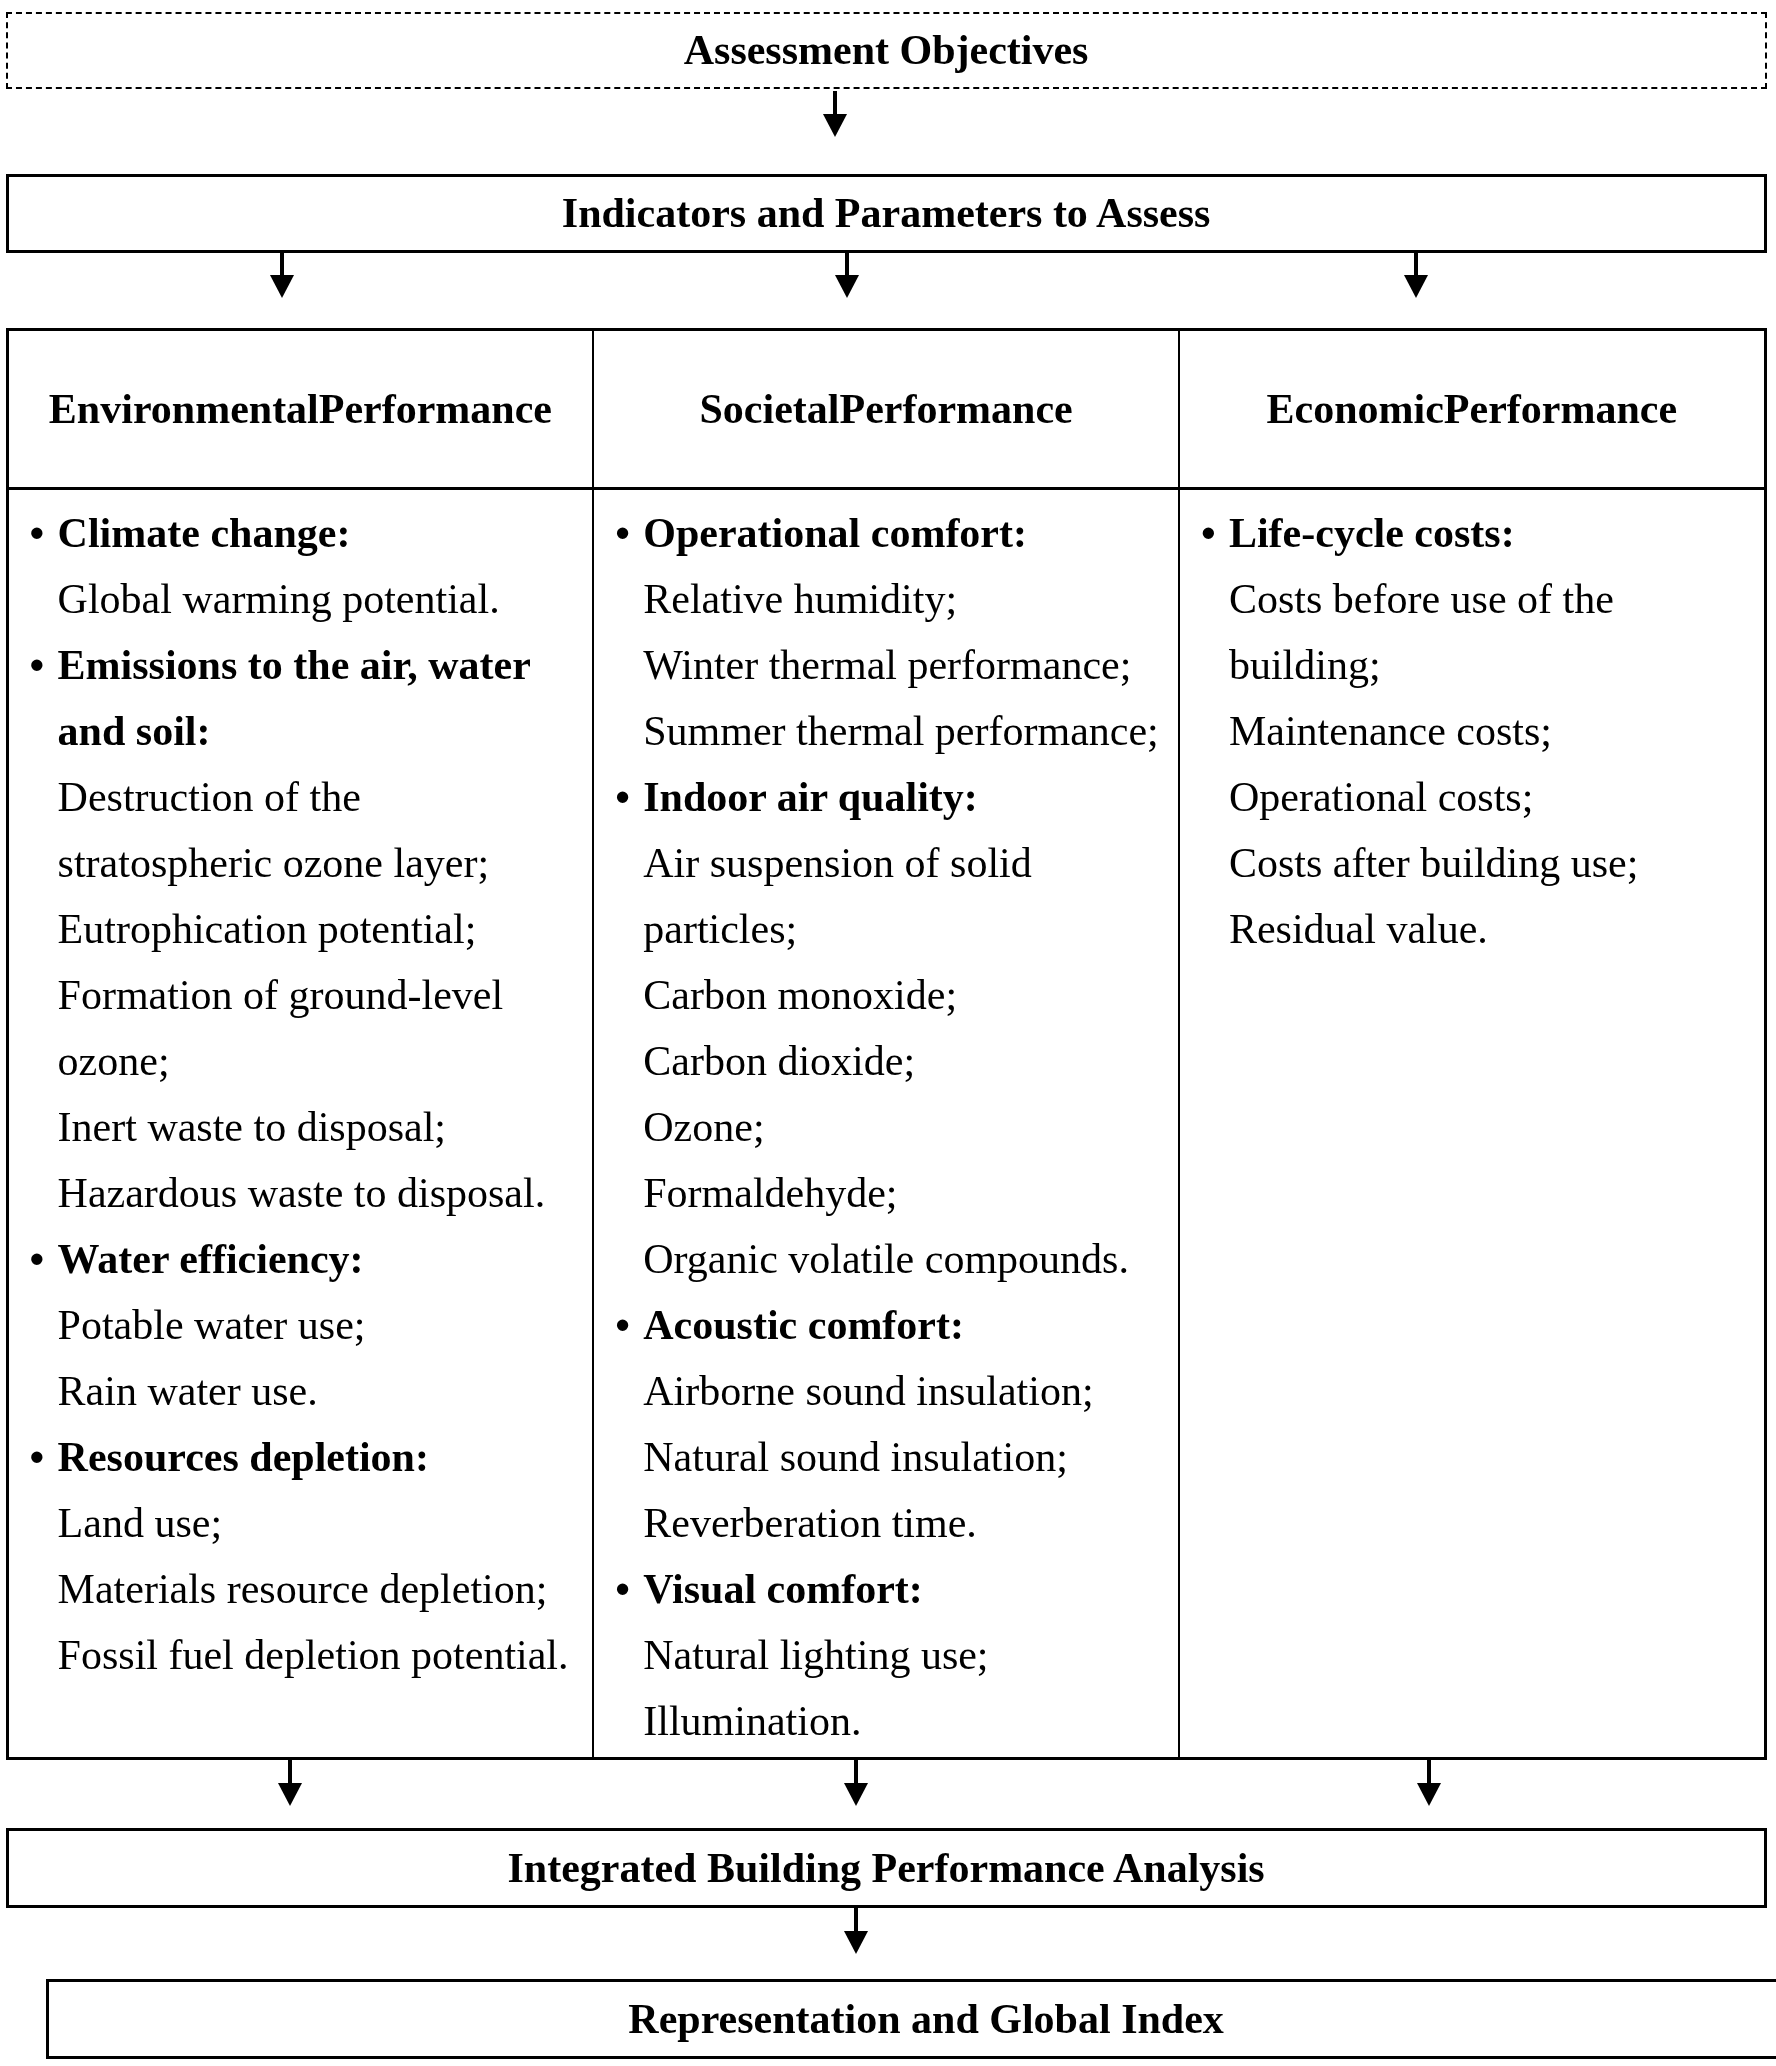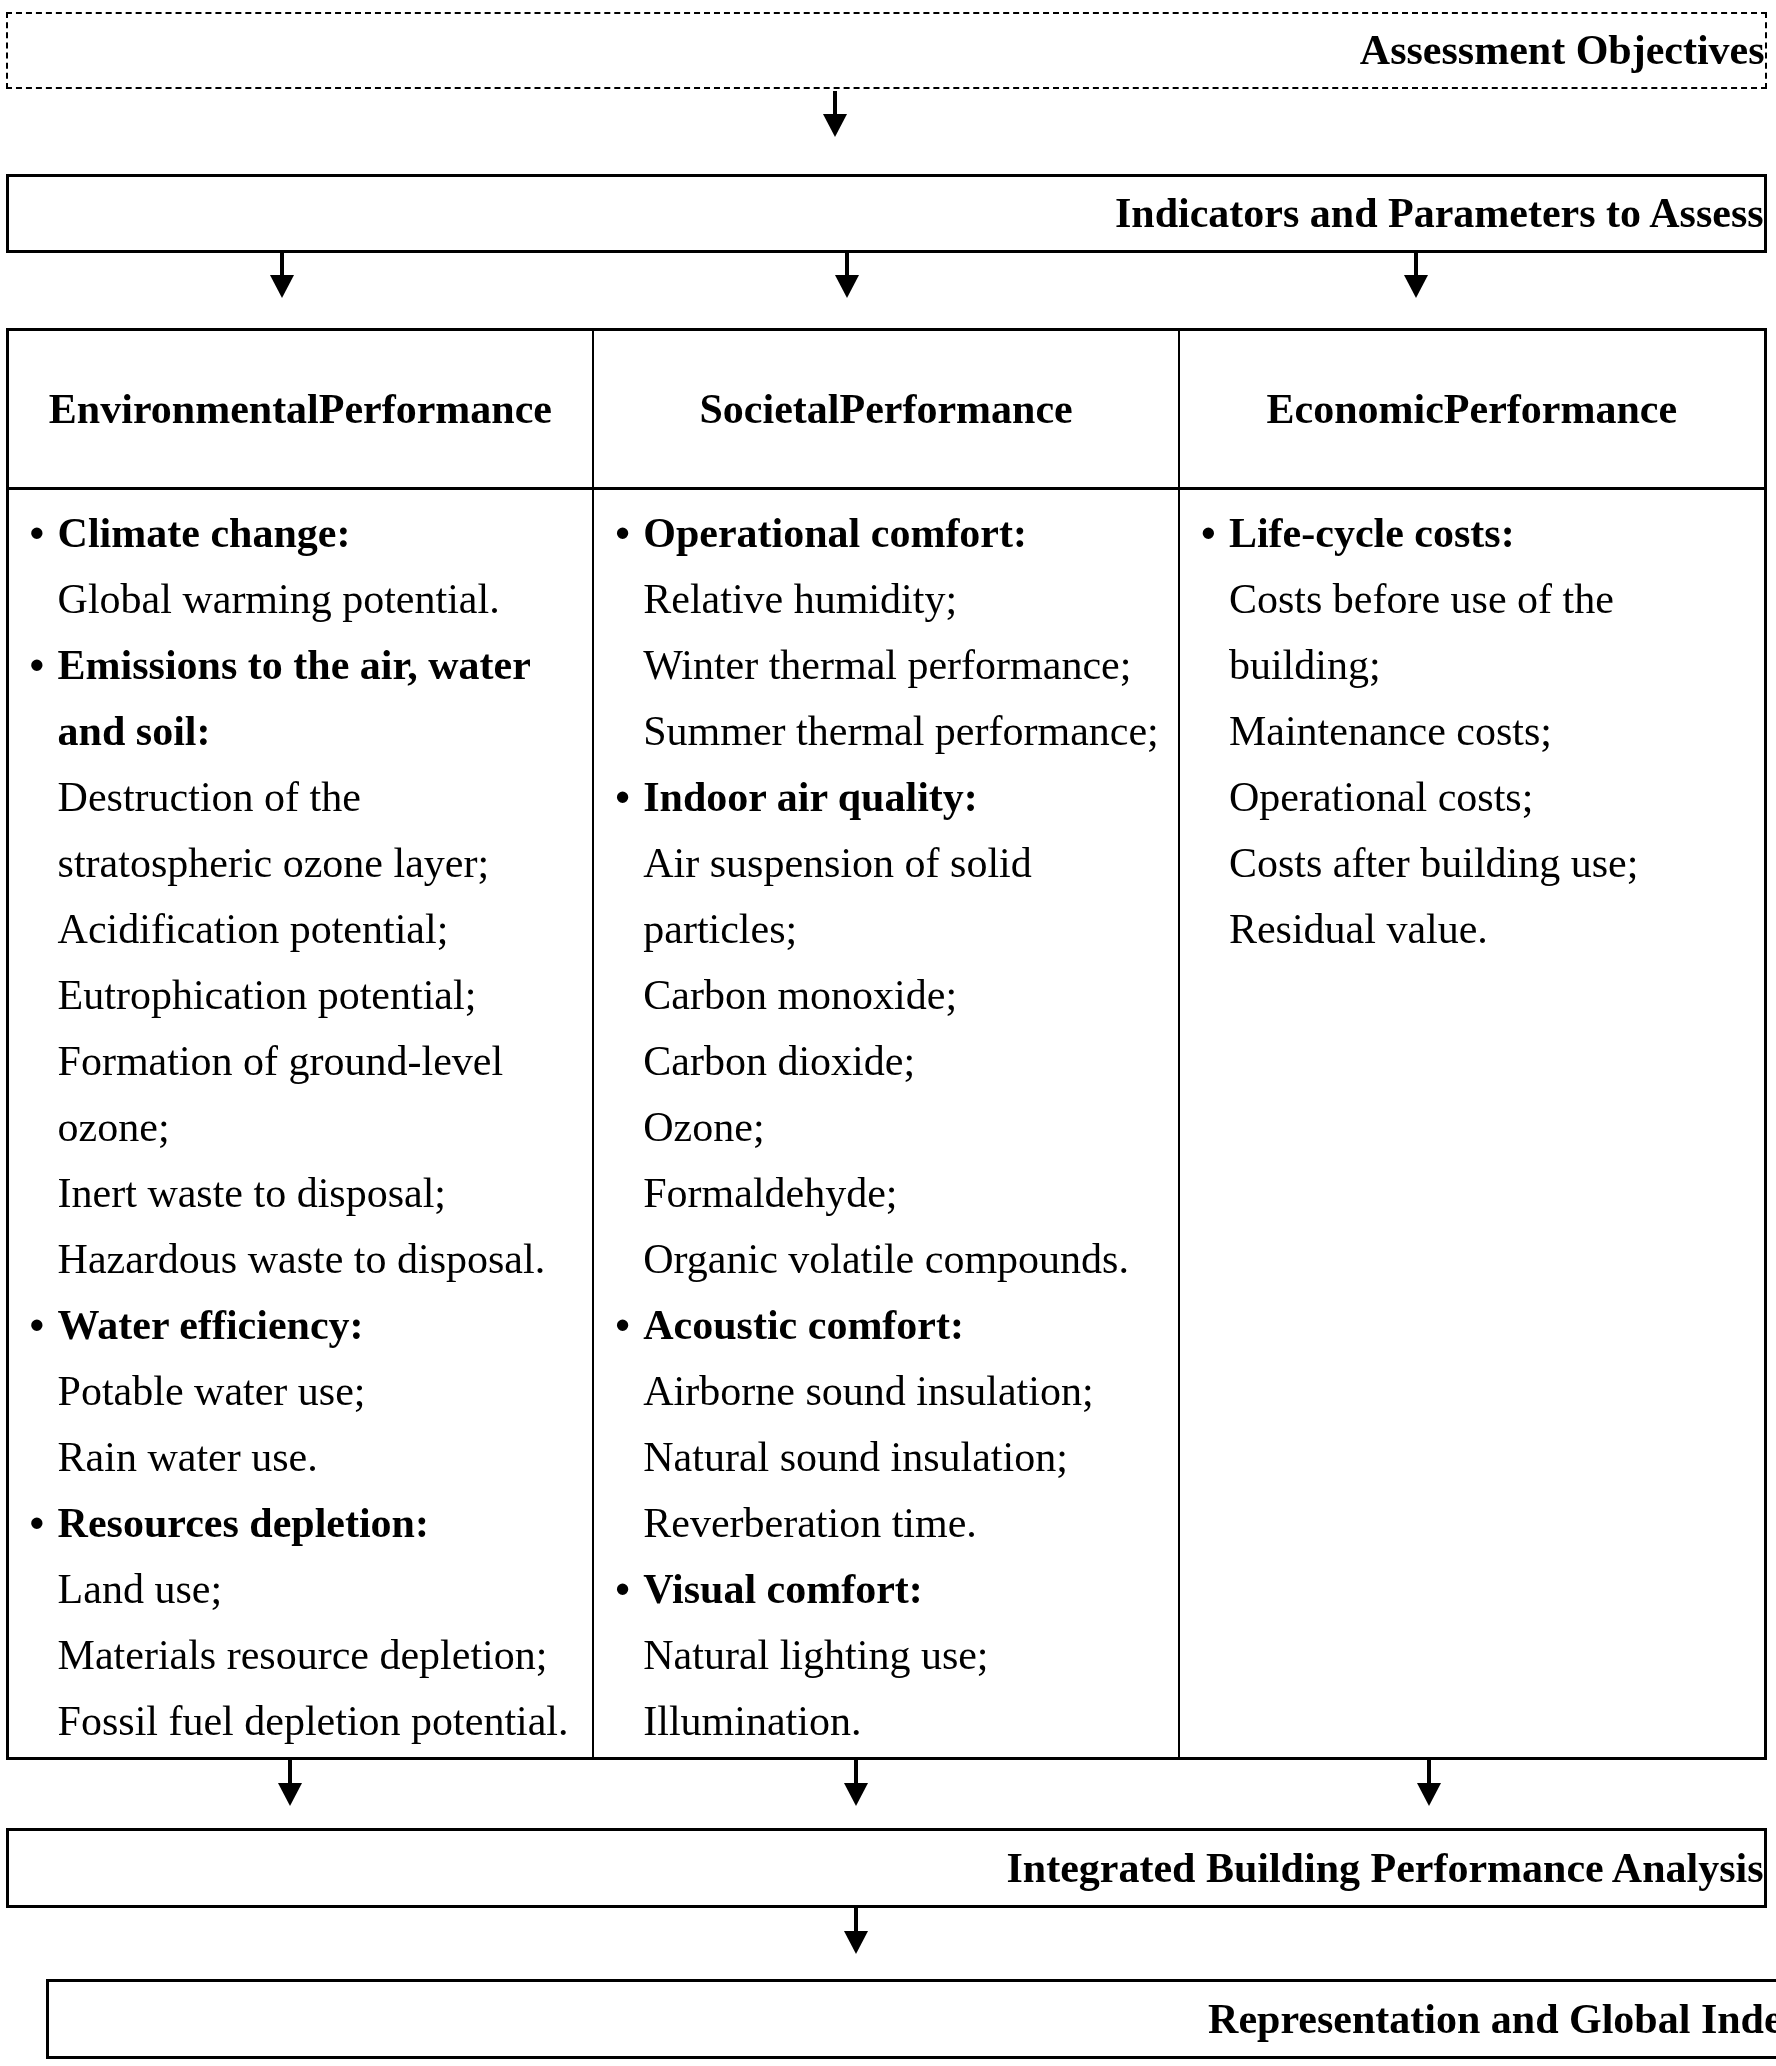--- a/index.html
+++ b/index.html
@@ -12,21 +12,21 @@
     font-family: "Liberation Serif", "DejaVu Serif", serif;
     overflow: hidden;
   }
   .box {
     position: absolute;
     left: 5.6px;
     width: 1761px;
     box-sizing: border-box;
     display: flex;
     align-items: center;
-    justify-content: flex-end;
+    justify-content: center;
     text-align: center;
     font-weight: bold;
     font-size: 42px;
     line-height: 51px;
   }
   #objectives-box { top: 11.7px;  height: 77px; border: 2.8px dashed #000; }
   #indicators-box { top: 174px; height: 79px; border: 3.3px solid #000; }
   #ibpa-box       { top: 1828px; height: 80px; border: 3.7px solid #000; }
   #rgi-box        { top: 1979px; height: 80px; border: 3.7px solid #000; margin-left: 40px; }
 
@@ -133,23 +133,20 @@
           <div class="entry cat">
             <span class="bullet">•</span>
             <div class="line">Emissions to the air, water</div>
             <div class="line">and soil:</div>
           </div>
           <div class="entry">
             <div class="line">Destruction of the</div>
             <div class="line">stratospheric ozone layer;</div>
           </div>
           <div class="entry">
-            <div class="line">Acidification potential;</div>
-          </div>
-          <div class="entry">
             <div class="line">Eutrophication potential;</div>
           </div>
           <div class="entry">
             <div class="line">Formation of ground-level</div>
             <div class="line">ozone;</div>
           </div>
           <div class="entry">
             <div class="line">Inert waste to disposal;</div>
           </div>
           <div class="entry">

